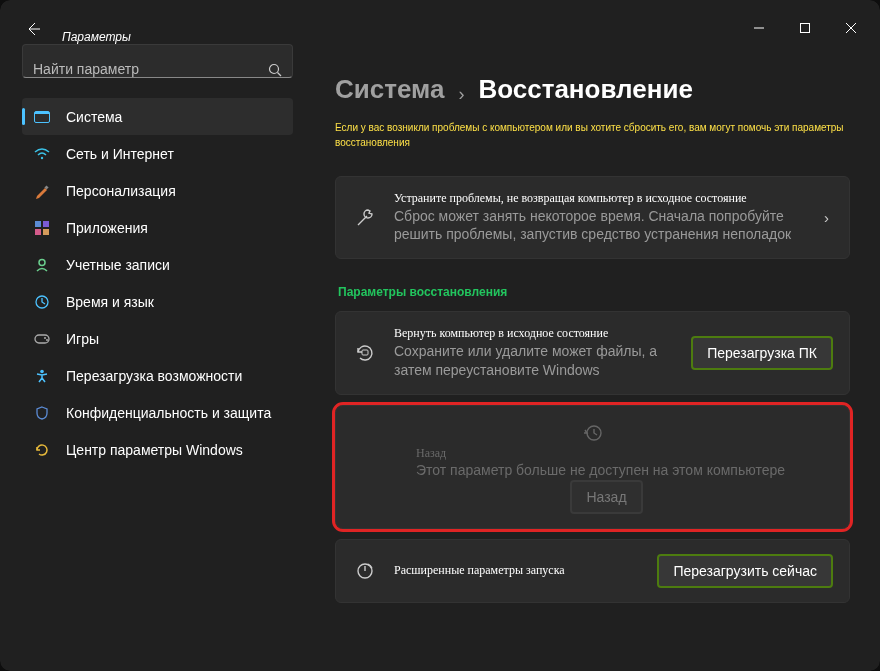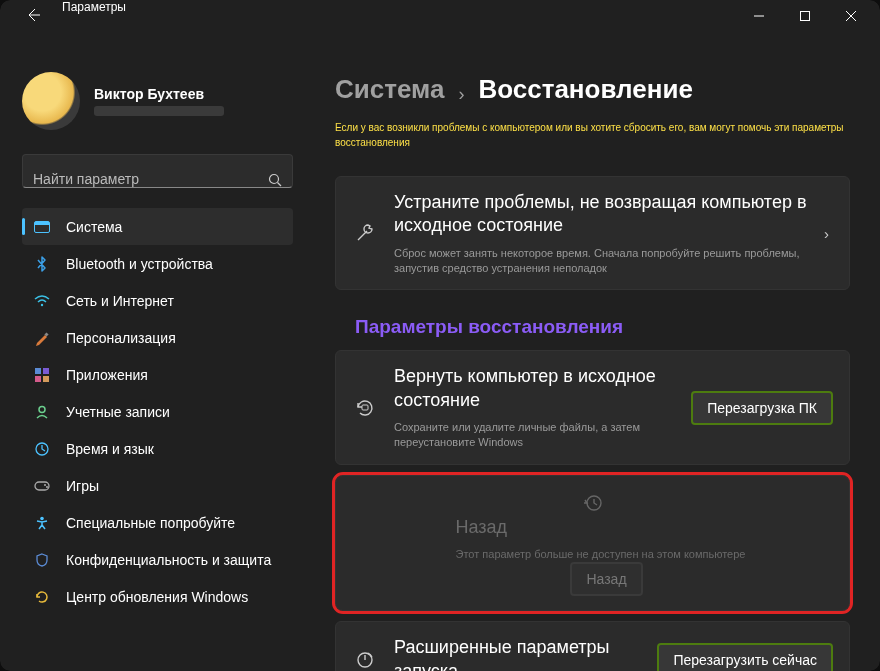--- a/index.html
+++ b/index.html
@@ -6,21 +6,21 @@
   body {
     width: 880px; height: 671px;
     background: #0e0e0e;
     font-family: "Segoe UI", Arial, sans-serif;
     color: #fff;
     overflow: hidden;
     border-radius: 10px;
     position: relative;
   }
   .window { width: 100%; height: 100%; background: #202020; border-radius: 10px; display: flex; flex-direction: column; }
-  .titlebar { height: 44px; display: flex; align-items: flex-start; padding: 0 6px 0 18px; }
+  .titlebar { height: 44px; display: flex; align-items: flex-end; padding: 0 6px 0 18px; font-style: italic; }
   .back-arrow { width: 30px; height: 30px; display: flex; align-items: center; justify-content: center; cursor: pointer; color: #fff;}
   .app-title { margin-left: 14px; font-size: 12px; color: #fff; }
   .win-controls { margin-left: auto; display: flex; }
   .win-btn { width: 46px; height: 32px; display: flex; align-items: center; justify-content: center; cursor: pointer; color: #fff; }
   .content { flex: 1; display: flex; overflow: hidden; }
   .sidebar { width: 305px; padding: 0 12px 0 22px; display: flex; flex-direction: column; }
   .profile { display: flex; align-items: center; margin-top: 28px; margin-bottom: 24px; }
   .avatar { width: 58px; height: 58px; border-radius: 50%; background: radial-gradient(circle at 35% 35%, #f8d97a 35%, #e8b84e 58%, #3a3a3a 62%); flex-shrink:0; }
   .profile-text { margin-left: 14px; }
   .username { font-size: 14px; font-weight: 600; color: #fff; }
@@ -38,28 +38,28 @@
   .main { flex: 1; padding: 30px 30px 0 30px; overflow-y: auto; }
   .breadcrumb { display: flex; align-items: baseline; gap: 14px; margin-bottom: 16px; }
   .bc-parent { font-size: 26px; font-weight: 600; color: #a0a0a0; cursor: pointer; }
   .bc-chev { font-size: 18px; color: #a0a0a0; transform: translateY(2px);}
   .bc-current { font-size: 26px; font-weight: 600; color: #fff; }
   .intro { font-size: 10px; color: #fde047; line-height: 1.45; margin-bottom: 26px; max-width: 510px;}
   .card { background: #2b2b2b; border: 1px solid #333; border-radius: 6px; display: flex; align-items: center; padding: 14px 16px; margin-bottom: 10px; }
   .card.highlight { outline: 3px solid #e02424; outline-offset: 0; border-radius:8px;flex-direction:column; }
   .card-icon { width: 26px; height: 26px; display: flex; align-items: center; justify-content: center; color: #ccc; flex-shrink:0; }
   .card-text { margin-left: 16px; flex: 1; min-width:0; }
-  .card-title { font-size: 18px; color: #fff; line-height:1.3; }
-  .card-sub { font-size: 11px; color: #9a9a9a; margin-top: 8px; line-height:1.35;}
+  .card-title { font-size: 12px; color: #fff; line-height:1.3;font-family:Liberation Serif, serif; }
+  .card-sub { font-size: 14px; color: #9a9a9a; margin-top: 0; line-height:1.35;}
   .card-action { margin-left: 12px; }
   .chev-right { color: #ccc; font-size: 15px; padding: 0 4px;}
   .action-btn { background: #373737; border: 2px solid #4d7c0f; color: #fff; font-size: 14px; padding: 7px 14px; border-radius: 4px; cursor: pointer; white-space:nowrap;margin-left:16px;}
   .action-btn.disabled { background: #2f2f2f; color: #777; border-color:#3a3a3a; cursor: default; }
   .card.disabled .card-title, .card.disabled .card-sub { color: #6a6a6a; }
-  .section-header { font-size: 19px; font-weight: 600; margin: 26px 0 12px 20px; color: #8b5cf6; }
+  .section-header { font-size: 12px; font-weight: 600; margin: 26px 0 12px 3px; color: #22c55e; }
   .i-system { width:16px; height:12px; border:1.5px solid #4cc2ff; border-radius:2px; background:linear-gradient(#4cc2ff 25%, transparent 25%);}
   svg { display:block; }
 </style>
 </head>
 <body>
 
 <div class="window">
 
   <div class="titlebar">
     <div class="back-arrow">
@@ -85,55 +85,40 @@
             <line x1="0" y1="0" x2="10" y2="10" stroke="#fff" stroke-width="1"></line>
             <line x1="10" y1="0" x2="0" y2="10" stroke="#fff" stroke-width="1"></line>
           </svg>
         </div>
     </div>
   </div>
 
   <div class="content">
 
     <div class="sidebar">
-      <div class="profile">
-        <div class="avatar"></div>
-        <div class="profile-text">
-          <div class="username">Виктор Бухтеев</div>
-          <div class="email-mask"></div>
-        </div>
-      </div>
 
       <div class="search-box">
         <input class="search-input" placeholder="Найти параметр" style="">
         <span class="search-icon">
           <svg width="14" height="14" viewBox="0 0 14 14">
               <circle cx="6" cy="6" r="4.5" stroke="#ccc" stroke-width="1.2" fill="none"></circle>
               <line x1="9.5" y1="9.5" x2="13" y2="13" stroke="#ccc" stroke-width="1.2"></line>
             </svg>
         </span>
       </div>
 
       <div class="nav">
         <div class="nav-item selected">
           <span class="nav-icon">
               <span class="i-system"></span>
             </span>
           <span class="nav-label">Система</span>
         </div>
         <div class="nav-item">
           <span class="nav-icon">
-              <svg width="14" height="16" viewBox="0 0 14 16">
-                <path d="M3 4 L10 12 L7 15 V1 L10 4 L3 12" stroke="#3b9fe6" stroke-width="1.5" fill="none" stroke-linejoin="round"></path>
-              </svg>
-            </span>
-          <span class="nav-label">Bluetooth и устройства</span>
-        </div>
-        <div class="nav-item">
-          <span class="nav-icon">
               <svg width="16" height="12" viewBox="0 0 16 12">
                 <path d="M1 4 Q8 -2 15 4" stroke="#3bc1e6" stroke-width="1.5" fill="none"></path>
                 <path d="M4 7 Q8 3 12 7" stroke="#3bc1e6" stroke-width="1.5" fill="none"></path>
                 <circle cx="8" cy="10" r="1.2" fill="#3bc1e6"></circle>
               </svg>
             </span>
           <span class="nav-label">Сеть и Интернет</span>
         </div>
         <div class="nav-item">
           <span class="nav-icon">
@@ -183,38 +168,38 @@
             </span>
           <span class="nav-label">Игры</span>
         </div>
         <div class="nav-item">
           <span class="nav-icon">
               <svg width="14" height="14" viewBox="0 0 14 14">
                 <circle cx="7" cy="2.5" r="1.8" fill="#4cc2ff"></circle>
                 <path d="M2 5 L7 6 L12 5 M7 6 V9 M7 9 L4 13 M7 9 L10 13" stroke="#4cc2ff" stroke-width="1.5" fill="none"></path>
               </svg>
             </span>
-          <span class="nav-label">Специальные попробуйте</span>
+          <span class="nav-label">Перезагрузка возможности</span>
         </div>
         <div class="nav-item">
           <span class="nav-icon">
               <svg width="12" height="14" viewBox="0 0 12 14">
                 <path d="M6 1 L11 3 V7 Q11 12 6 13 Q1 12 1 7 V3 Z" fill="none" stroke="#5b8bd4" stroke-width="1.3"></path>
               </svg>
             </span>
           <span class="nav-label">Конфиденциальность и защита</span>
         </div>
         <div class="nav-item">
           <span class="nav-icon">
               <svg width="14" height="14" viewBox="0 0 14 14">
                 <path d="M2 7 A5 5 0 1 1 4 11" fill="none" stroke="#e6b93b" stroke-width="1.5"></path>
                 <path d="M2 4 V7 H5" fill="none" stroke="#e6b93b" stroke-width="1.5"></path>
               </svg>
             </span>
-          <span class="nav-label">Центр обновления Windows</span>
+          <span class="nav-label">Центр параметры Windows</span>
         </div>
       </div>
     </div>
 
     <div class="main">
       <div class="breadcrumb">
         <span class="bc-parent">Система</span>
         <span class="bc-chev">›</span>
         <span class="bc-current">Восстановление</span>
       </div>
@@ -239,21 +224,21 @@
       <div class="card">
         <div class="card-icon">
           <svg width="22" height="22" viewBox="0 0 22 22">
               <path d="M4 10 A7 7 0 1 1 6 16" stroke="#ccc" stroke-width="1.4" fill="none"></path>
               <path d="M4 6 V10 H8" stroke="#ccc" stroke-width="1.4" fill="none"></path>
               <rect x="8" y="8" width="6" height="5" rx="1" stroke="#ccc" stroke-width="1" fill="none"></rect>
             </svg>
         </div>
         <div class="card-text">
           <div class="card-title">Вернуть компьютер в исходное состояние</div>
-          <div class="card-sub">Сохраните или удалите личные файлы, а затем переустановите Windows</div>
+          <div class="card-sub">Сохраните или удалите может файлы, а затем переустановите Windows</div>
         </div>
         <div class="card-action">
           <button class="action-btn">Перезагрузка ПК</button>
         </div>
       </div>
 
       <div class="card disabled highlight">
         <div class="card-icon">
           <svg width="22" height="22" viewBox="0 0 22 22">
               <circle cx="12" cy="11" r="7" stroke="#666" stroke-width="1.4" fill="none"></circle>

